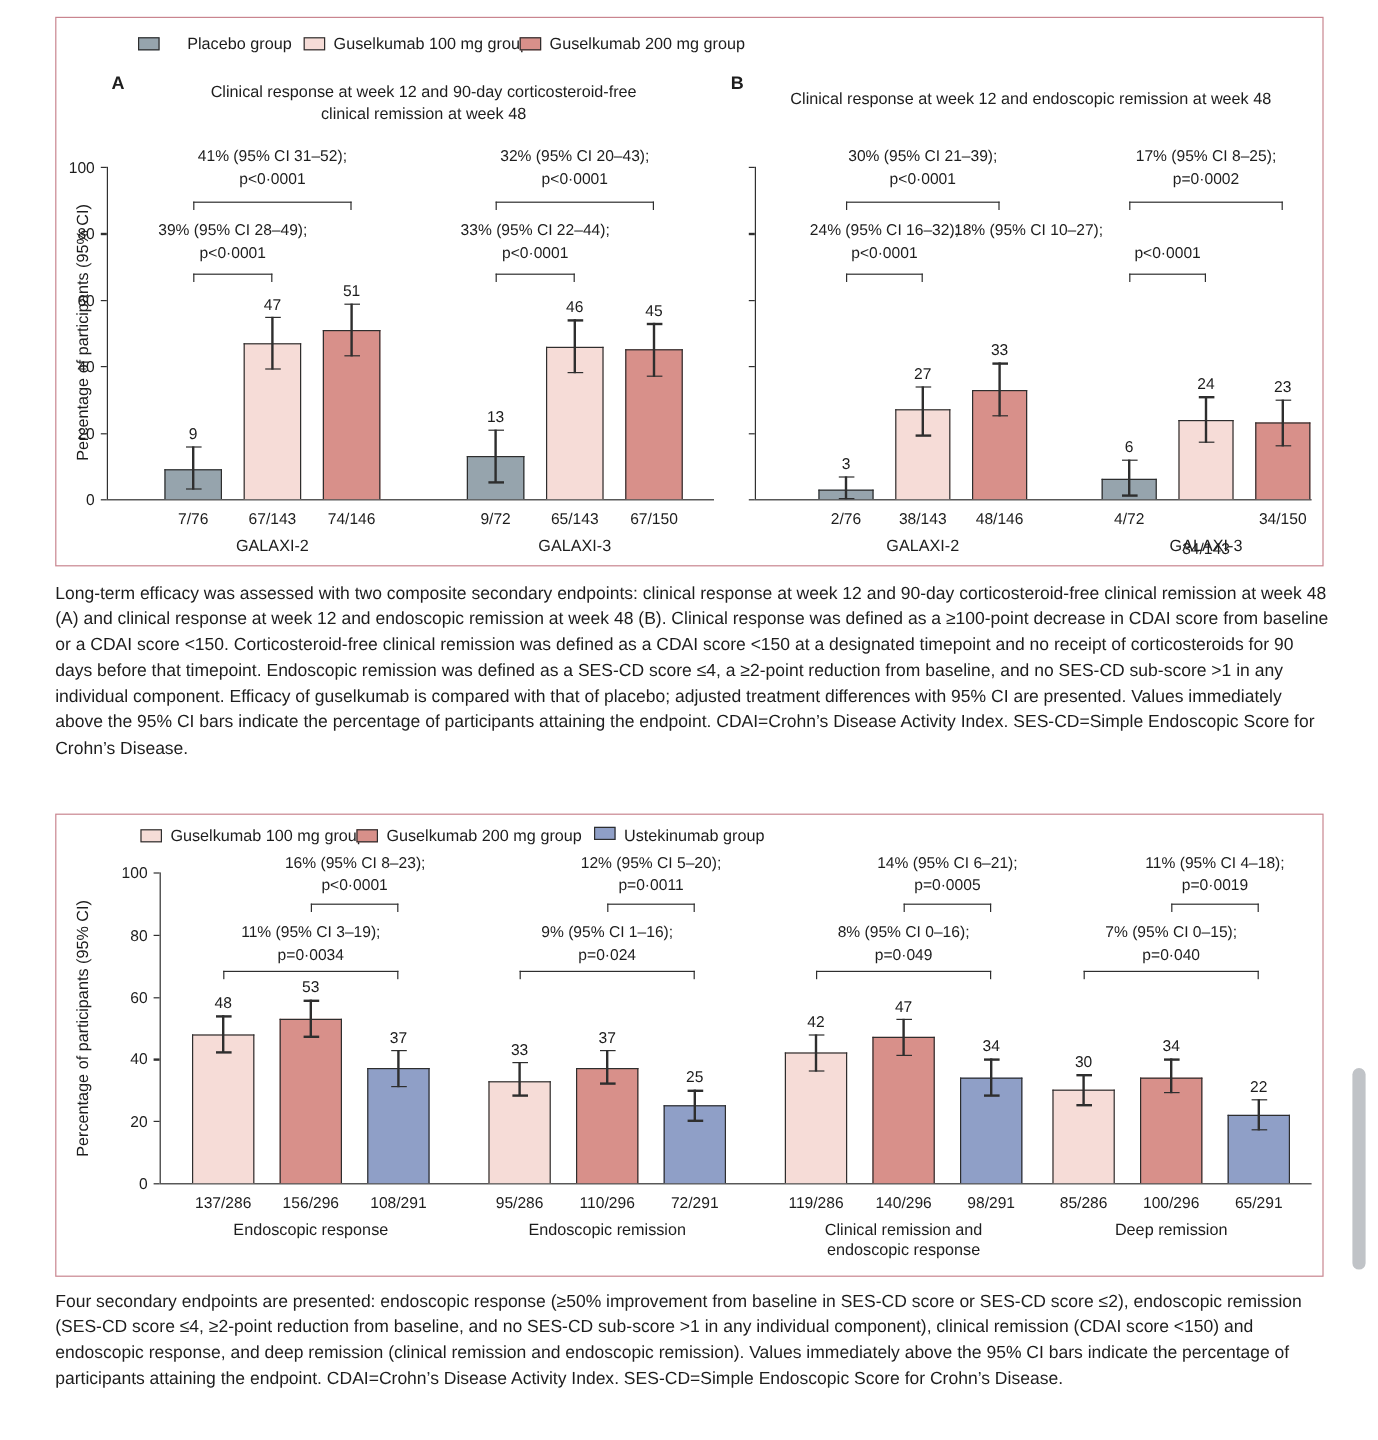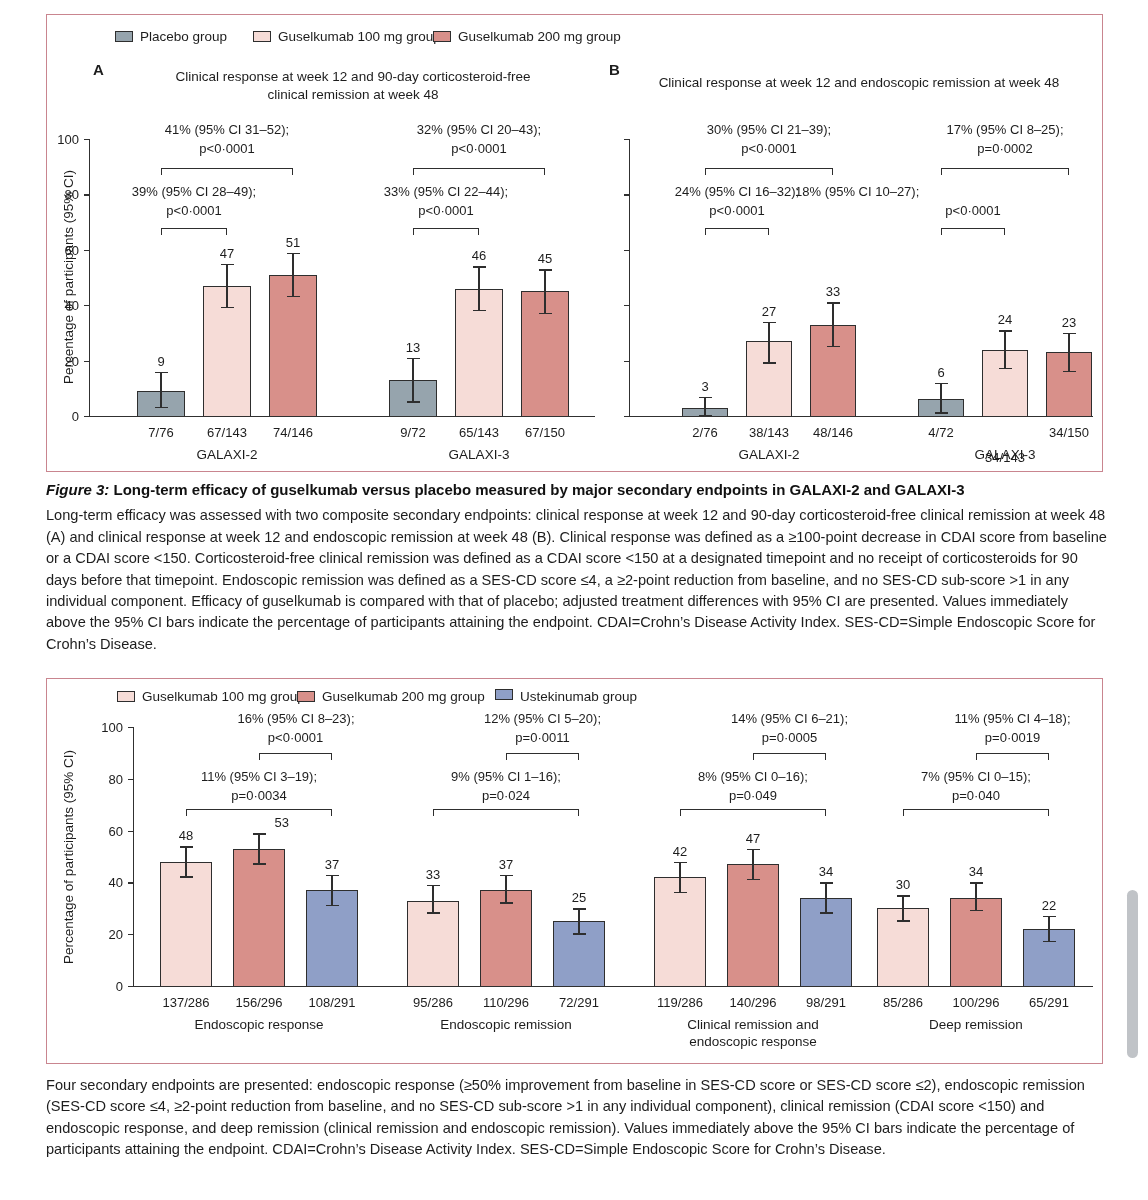--- a/index.html
+++ b/index.html
@@ -13,21 +13,21 @@
   .scroll-thumb{position:absolute;background:#c0c3c7;border-radius:6px;}
 </style>
 </head>
 <body>
 
 <div class="page">
 
   <div class="fig-box" id="fig3box" style="left:46px; top:14px; width:1057px; height:458px;">
       <div style="position: absolute; left: 68px; top: 14px; display: flex; align-items: center;">
         <div style="position: static; width: 18px; height: 11px; background: rgb(150, 164, 173); border: 1.2px solid rgb(46, 46, 46); flex: 0 0 auto; box-sizing: border-box;"></div>
-        <div style="position: static; margin-left: 7px; font-size: 13.5px; white-space: nowrap;">Placebo group</div>
+        <div style="position: static; margin-left: 23px; font-size: 13.5px; white-space: nowrap;">Placebo group</div>
       </div>
       <div style="position: absolute; left: 206px; top: 14px; display: flex; align-items: center;">
         <div style="position: static; width: 18px; height: 11px; background: rgb(246, 220, 215); border: 1.2px solid rgb(46, 46, 46); flex: 0 0 auto; box-sizing: border-box;"></div>
         <div style="position: static; margin-left: 7px; font-size: 13.5px; white-space: nowrap;">Guselkumab 100 mg group</div>
       </div>
       <div style="position: absolute; left: 386px; top: 14px; display: flex; align-items: center;">
         <div style="position: static; width: 18px; height: 11px; background: rgb(216, 144, 138); border: 1.2px solid rgb(46, 46, 46); flex: 0 0 auto; box-sizing: border-box;"></div>
         <div style="position: static; margin-left: 7px; font-size: 13.5px; white-space: nowrap;">Guselkumab 200 mg group</div>
       </div>
       <div style="position: absolute; left: -126px; top: 252px; width: 300px; height: 20px; transform: rotate(-90deg); text-align: center; font-size: 13.5px;">Percentage of participants (95% CI)</div>
@@ -154,23 +154,20 @@
       <div style="position: absolute; left: 828px; top: 432px; width: 260px; text-align: center; font-size: 13.5px;">GALAXI-3</div>
       <div style="position: absolute; left: 894px; top: 213px; width: 64px; height: 7px; border-top: 1.3px solid rgb(46, 46, 46); border-left: 1.3px solid rgb(46, 46, 46); border-right: 1.3px solid rgb(46, 46, 46); box-sizing: border-box;"></div>
       <div style="position: absolute; left: 748px; top: 169px; width: 300px; font-size: 13px;">18% (95% CI 10–27);</div>
       <div style="position: absolute; left: 776px; top: 188px; width: 300px; text-align: center; font-size: 13px;">p&lt;0·0001</div>
       <div style="position: absolute; left: 894px; top: 153px; width: 128px; height: 7px; border-top: 1.3px solid rgb(46, 46, 46); border-left: 1.3px solid rgb(46, 46, 46); border-right: 1.3px solid rgb(46, 46, 46); box-sizing: border-box;"></div>
       <div style="position: absolute; left: 808px; top: 107px; width: 300px; text-align: center; font-size: 13px;">17% (95% CI 8–25);</div>
       <div style="position: absolute; left: 808px; top: 126px; width: 300px; text-align: center; font-size: 13px;">p=0·0002</div>
     </div>
 
   <div class="caption" style="left:46px; top:480px; width:1062px;">
-    <div class="cap-title">
-      <span class="cap-prefix">Figure 3:</span><span> Long-term efficacy of guselkumab versus placebo measured by major secondary endpoints in GALAXI-2 and GALAXI-3</span>
-    </div>
     <div class="cap-body">Long-term efficacy was assessed with two composite secondary endpoints: clinical response at week 12 and 90-day corticosteroid-free clinical remission at week 48 (A) and clinical response at week 12 and endoscopic remission at week 48 (B). Clinical response was defined as a ≥100-point decrease in CDAI score from baseline or a CDAI score &lt;150. Corticosteroid-free clinical remission was defined as a CDAI score &lt;150 at a designated timepoint and no receipt of corticosteroids for 90 days before that timepoint. Endoscopic remission was defined as a SES-CD score ≤4, a ≥2-point reduction from baseline, and no SES-CD sub-score &gt;1 in any individual component. Efficacy of guselkumab is compared with that of placebo; adjusted treatment differences with 95% CI are presented. Values immediately above the 95% CI bars indicate the percentage of participants attaining the endpoint. CDAI=Crohn’s Disease Activity Index. SES-CD=Simple Endoscopic Score for Crohn’s Disease.</div>
   </div>
 
   <div class="fig-box" id="fig4box" style="left:46px; top:678px; width:1057px; height:386px;">
       <div style="position: absolute; left: 70px; top: 10px; display: flex; align-items: center;">
         <div style="position: static; width: 18px; height: 11px; background: rgb(246, 220, 215); border: 1.2px solid rgb(46, 46, 46); flex: 0 0 auto; box-sizing: border-box;"></div>
         <div style="position: static; margin-left: 7px; font-size: 13.5px; white-space: nowrap;">Guselkumab 100 mg group</div>
       </div>
       <div style="position: absolute; left: 250px; top: 10px; display: flex; align-items: center;">
         <div style="position: static; width: 18px; height: 11px; background: rgb(216, 144, 138); border: 1.2px solid rgb(46, 46, 46); flex: 0 0 auto; box-sizing: border-box;"></div>
@@ -198,21 +195,21 @@
       <div style="position: absolute; left: 113px; top: 182.68px; width: 52px; height: 124.32px; background: rgb(246, 220, 215); border-top: 1.2px solid rgb(46, 46, 46); border-right: 1.2px solid rgb(46, 46, 46); border-bottom: none; border-left: 1.2px solid rgb(46, 46, 46); border-image: initial; box-sizing: border-box;"></div>
       <div style="position: absolute; left: 138.3px; top: 167.14px; width: 1.4px; height: 31.08px; background: rgb(46, 46, 46);"></div>
       <div style="position: absolute; left: 132.5px; top: 167.14px; width: 13px; height: 1.4px; background: rgb(46, 46, 46);"></div>
       <div style="position: absolute; left: 132.5px; top: 197.22px; width: 13px; height: 1.4px; background: rgb(46, 46, 46);"></div>
       <div style="position: absolute; left: 109px; top: 149.14px; width: 60px; text-align: center; font-size: 13px;">48</div>
       <div style="position: absolute; left: 94px; top: 316px; width: 90px; text-align: center; font-size: 13px;">137/286</div>
       <div style="position: absolute; left: 186px; top: 169.73px; width: 52px; height: 137.27px; background: rgb(216, 144, 138); border-top: 1.2px solid rgb(46, 46, 46); border-right: 1.2px solid rgb(46, 46, 46); border-bottom: none; border-left: 1.2px solid rgb(46, 46, 46); border-image: initial; box-sizing: border-box;"></div>
       <div style="position: absolute; left: 211.3px; top: 154.19px; width: 1.4px; height: 31.08px; background: rgb(46, 46, 46);"></div>
       <div style="position: absolute; left: 205.5px; top: 154.19px; width: 13px; height: 1.4px; background: rgb(46, 46, 46);"></div>
       <div style="position: absolute; left: 205.5px; top: 184.27px; width: 13px; height: 1.4px; background: rgb(46, 46, 46);"></div>
-      <div style="position: absolute; left: 182px; top: 136.19px; width: 60px; text-align: right; font-size: 13px;">53</div>
+      <div style="position: absolute; left: 182px; top: 136.19px; width: 60px; text-align: center; font-size: 13px;">53</div>
       <div style="position: absolute; left: 167px; top: 316px; width: 90px; text-align: center; font-size: 13px;">156/296</div>
       <div style="position: absolute; left: 259px; top: 211.17px; width: 52px; height: 95.83px; background: rgb(143, 159, 199); border-top: 1.2px solid rgb(46, 46, 46); border-right: 1.2px solid rgb(46, 46, 46); border-bottom: none; border-left: 1.2px solid rgb(46, 46, 46); border-image: initial; box-sizing: border-box;"></div>
       <div style="position: absolute; left: 284.3px; top: 195.63px; width: 1.4px; height: 31.08px; background: rgb(46, 46, 46);"></div>
       <div style="position: absolute; left: 278.5px; top: 195.63px; width: 13px; height: 1.4px; background: rgb(46, 46, 46);"></div>
       <div style="position: absolute; left: 278.5px; top: 225.71px; width: 13px; height: 1.4px; background: rgb(46, 46, 46);"></div>
       <div style="position: absolute; left: 255px; top: 177.63px; width: 60px; text-align: center; font-size: 13px;">37</div>
       <div style="position: absolute; left: 240px; top: 316px; width: 90px; text-align: center; font-size: 13px;">108/291</div>
       <div style="position: absolute; left: 82px; top: 338px; width: 260px; text-align: center; font-size: 13.5px;">Endoscopic response</div>
       <div style="position: absolute; left: 139px; top: 130px; width: 146px; height: 7px; border-top: 1.3px solid rgb(46, 46, 46); border-left: 1.3px solid rgb(46, 46, 46); border-right: 1.3px solid rgb(46, 46, 46); box-sizing: border-box;"></div>
       <div style="position: absolute; left: 62px; top: 90px; width: 300px; text-align: center; font-size: 13px;">11% (95% CI 3–19);</div>

